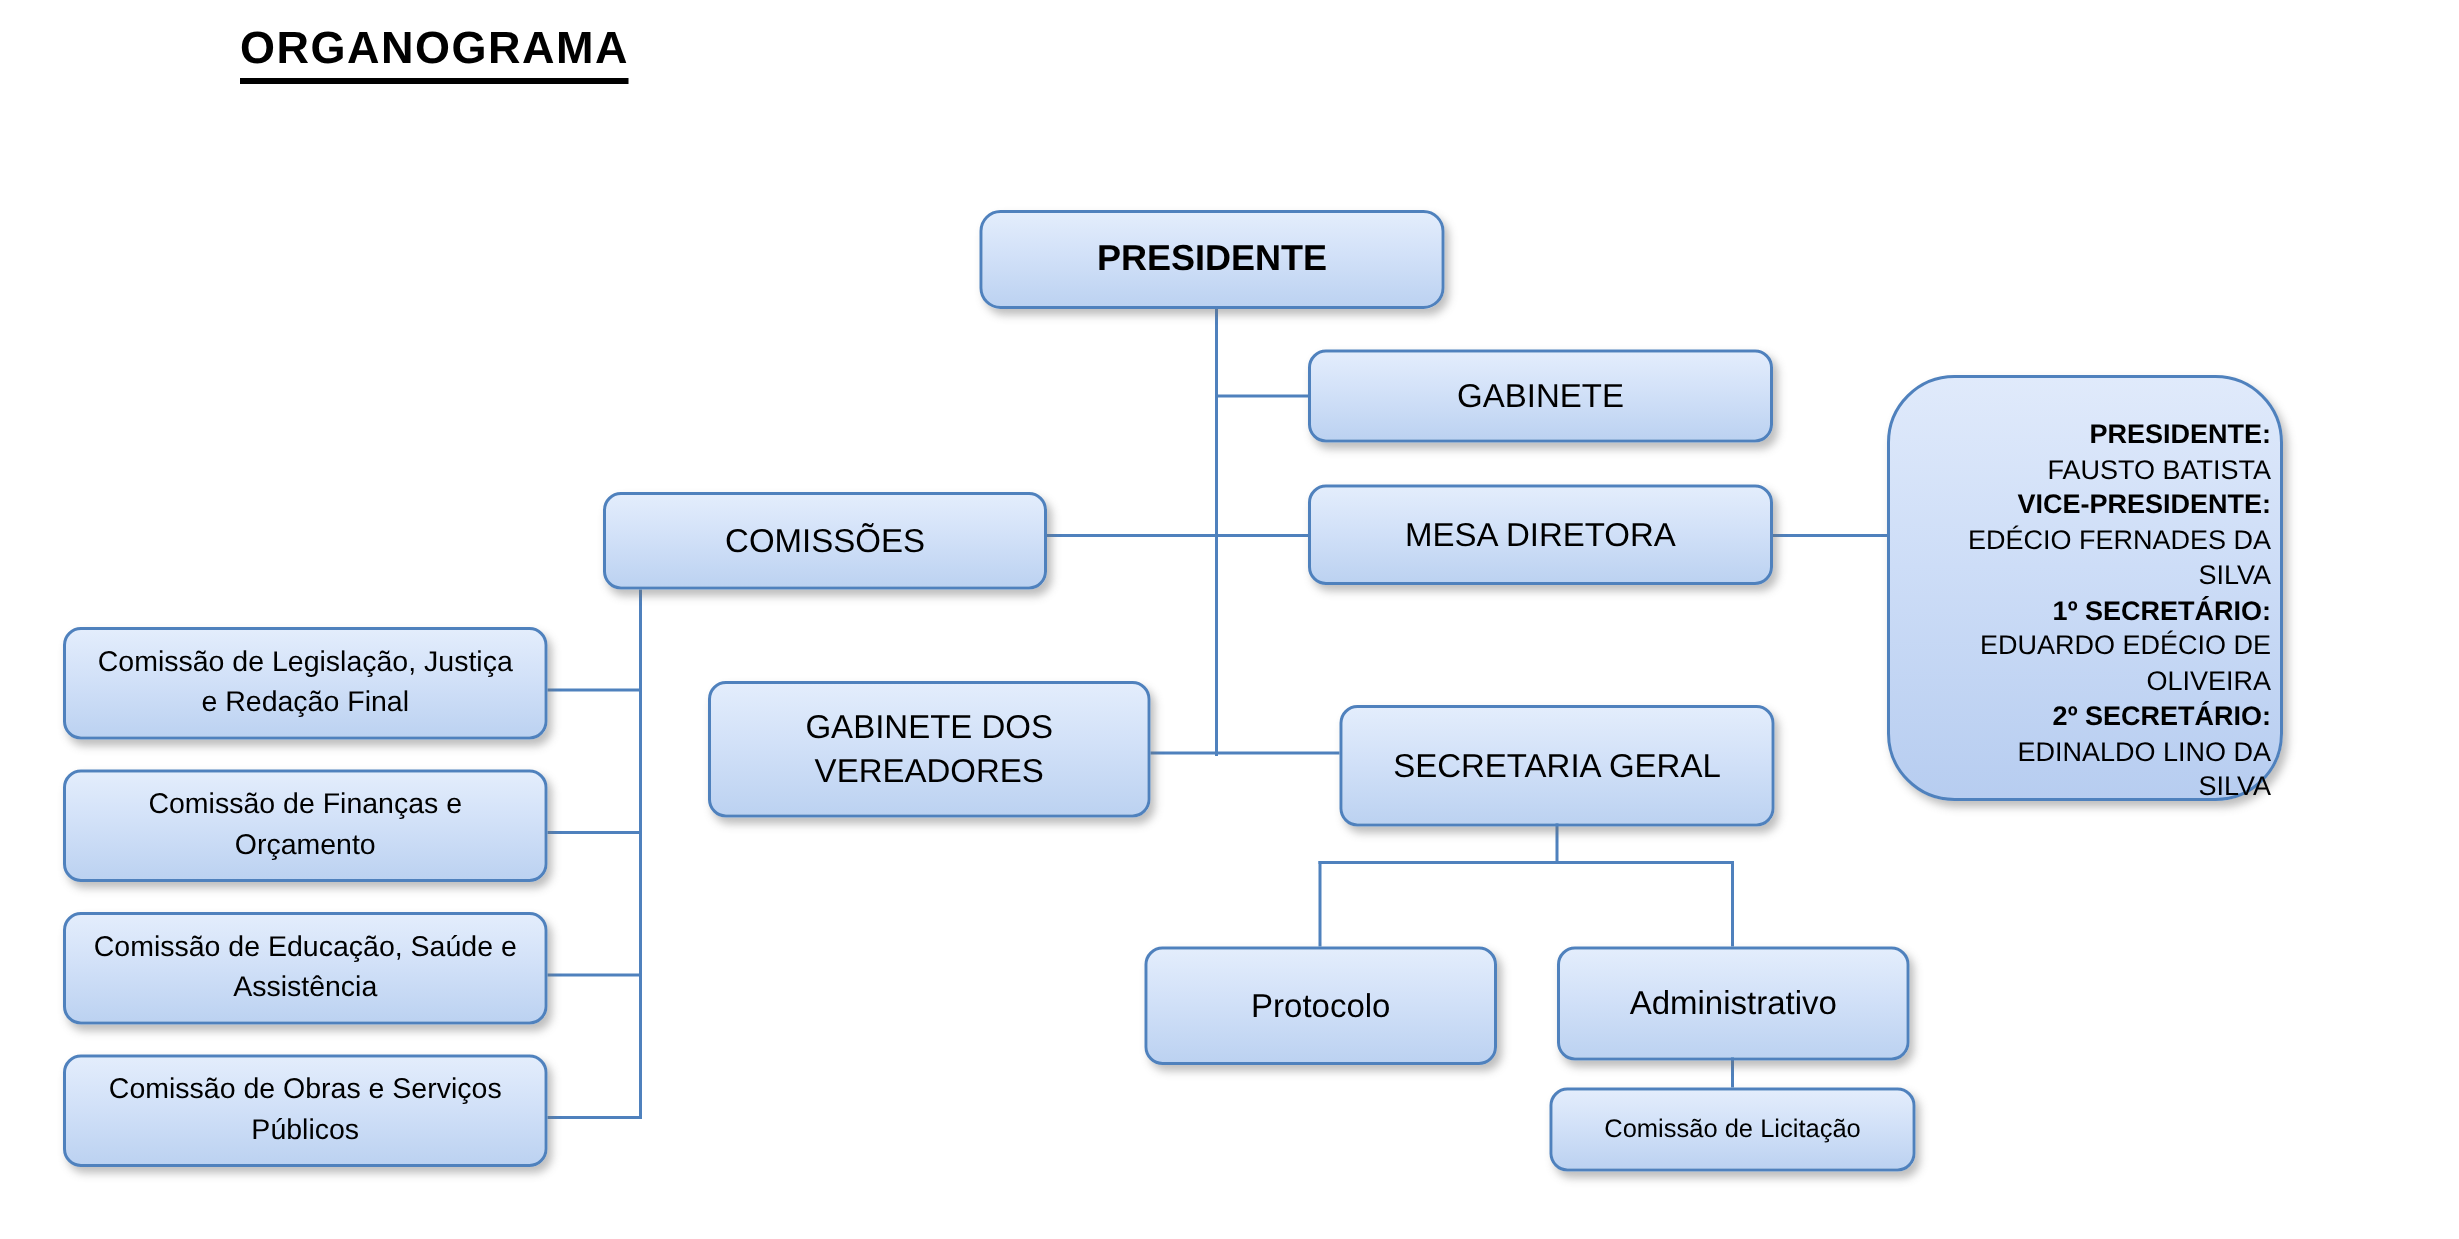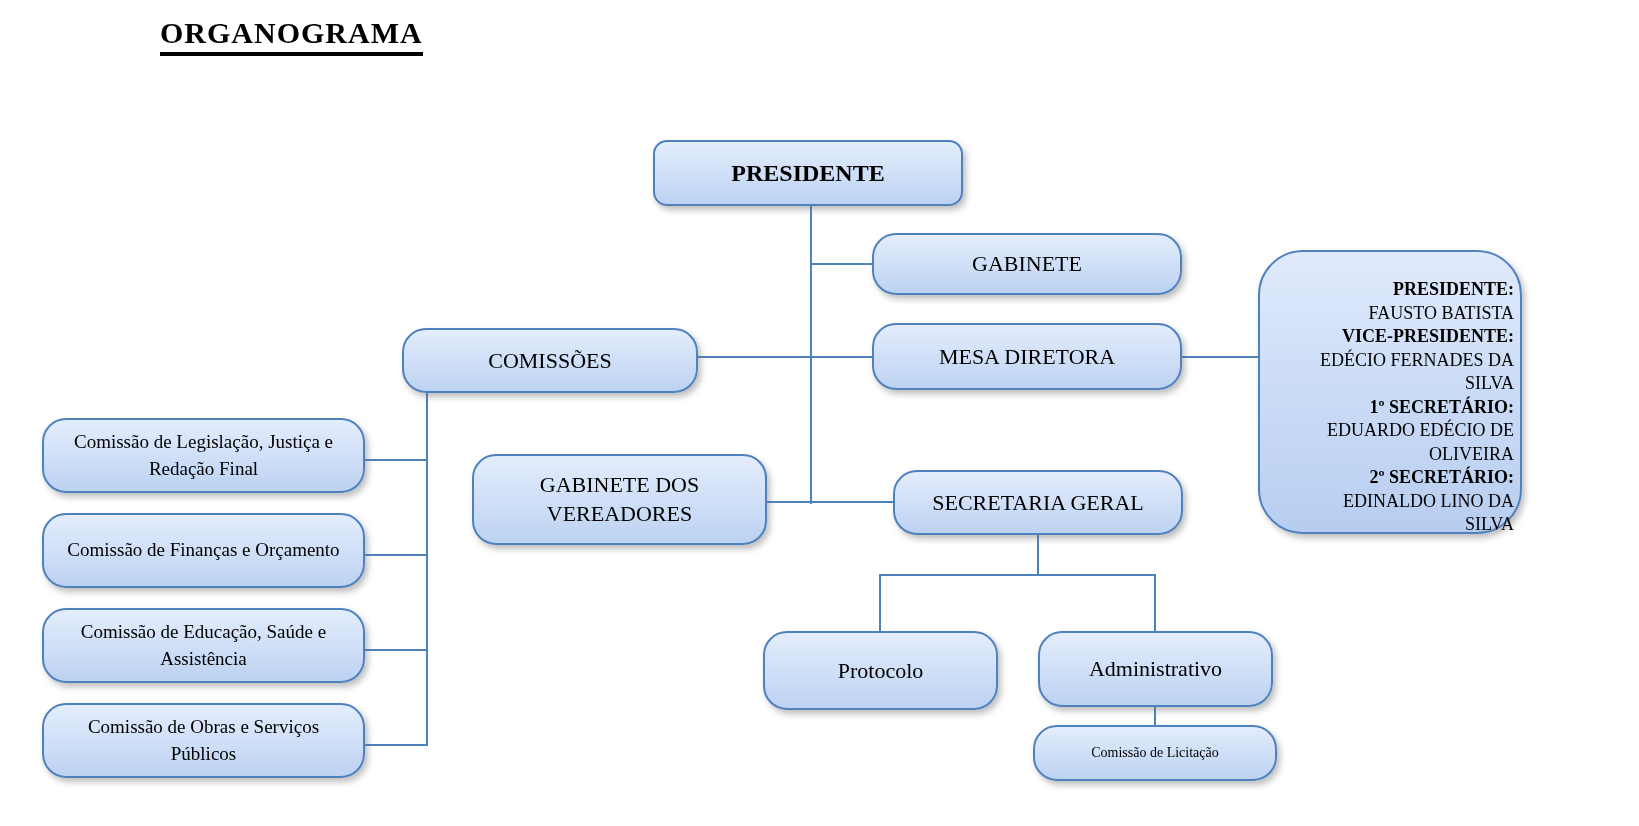--- a/index.html
+++ b/index.html
@@ -1,43 +1,43 @@
 <!DOCTYPE html>
 <html><head>
 <meta charset="utf-8">
 <style>
   html,body{margin:0;padding:0;background:#ffffff;}
   .canvas{
     position:relative;width:1639px;height:826px;background:#ffffff;
-    font-family:Liberation Serif, serif;color:#000;overflow:hidden;
+    font-family:Liberation Sans, sans-serif;color:#000;overflow:hidden;
   }
   .page-title{
     position:absolute;left:160px;top:16px;
     font-size:30px;font-weight:bold;letter-spacing:1px;
     border-bottom:4px solid #000;padding-bottom:2px;display:inline-block;
   }
   .node{
     position:absolute;box-sizing:border-box;
     display:flex;align-items:center;justify-content:center;text-align:center;
     background:linear-gradient(180deg,#e3edfc 0%,#d2e1f8 45%,#bcd2f1 100%);
-    border:2px solid #4f81bd;border-radius:24px;
+    border:2px solid #4f81bd;border-radius:12px;
     box-shadow:3px 4px 6px rgba(110,110,110,0.45);
     color:#000;
   }
   .lvl2{font-size:22px;}
   .node-sm{left:42px;width:323px;height:75px;font-size:19px;line-height:1.4;padding:0 18px;}
   #n-presidente{left:653px;top:140px;width:310px;height:66px;font-size:24px;font-weight:bold;border-radius:14px;}
   #n-gabinete{left:872px;top:233px;width:310px;height:62px;}
   #n-mesa{left:872px;top:323px;width:310px;height:67px;}
   #n-comissoes{left:402px;top:328px;width:296px;height:65px;}
   #n-vereadores{left:472px;top:454px;width:295px;height:91px;line-height:1.3;padding:0 42px;}
-  #n-secretaria{left:893px;top:470px;width:290px;height:65px;}
+  #n-secretaria{left:893px;top:470px;width:290px;height:81px;}
   #n-protocolo{left:763px;top:631px;width:235px;height:79px;}
   #n-administrativo{left:1038px;top:631px;width:235px;height:76px;}
-  #n-licitacao{left:1033px;top:725px;width:244px;height:56px;font-size:14px;}
+  #n-licitacao{left:1033px;top:725px;width:244px;height:56px;font-size:17px;}
   #n-legislacao{top:418px;}
   #n-financas{top:513px;}
   #n-educacao{top:608px;}
   #n-obras{top:703px;}
   .info-box{
     position:absolute;left:1258px;top:250px;width:264px;height:284px;
     box-sizing:border-box;border-radius:45px;
     background:linear-gradient(180deg,#e0eafb 0%,#cdddf7 45%,#b7cdf0 100%);
     border:2px solid #4f81bd;box-shadow:3px 4px 6px rgba(110,110,110,0.45);
     padding:26px 6px 0 36px;font-size:18px;line-height:23.5px;text-align:right;

